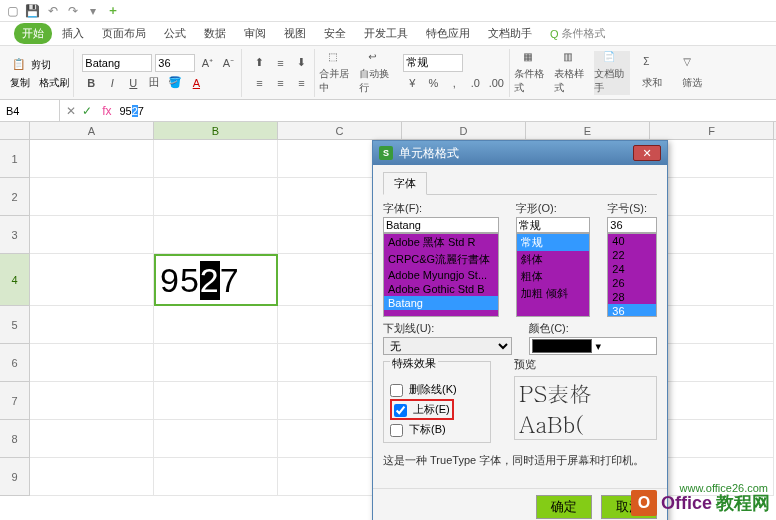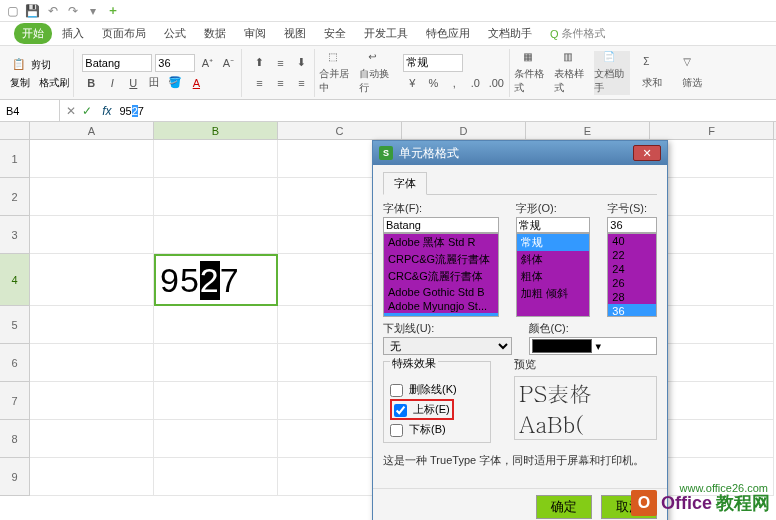--- a/index.html
+++ b/index.html
@@ -26,21 +26,21 @@
 .ribbon .font-size { width: 40px; }
 .ribbon .btn { width: 18px; height: 18px; display: flex; align-items: center; justify-content: center; font-size: 11px; color: #555; }
 .ribbon .big-btn { width: 36px; height: 44px; display: flex; flex-direction: column; align-items: center; justify-content: center; font-size: 10px; color: #555; gap: 2px; }
 .ribbon .big-btn .icon, .ribbon .btn svg { width: 18px; height: 18px; }
 .ribbon .doc-assist { background: #e8e8e8; }
 
 
 .formula-row { height: 22px; display: flex; align-items: center; border-bottom: 1px solid #d0d0d0; }
 .name-box { width: 60px; border-right: 1px solid #d0d0d0; padding: 0 6px; font-size: 11px; height: 100%; display: flex; align-items: center; }
 .fx-ctrls { display: flex; align-items: center; gap: 6px; padding: 0 6px; color: #888; }
-.fx-label { font-style: italic; color: #0c4a6e; padding: 0 4px; }
+.fx-label { color: #ec4899; padding: 0 4px; }
 .formula-input { flex: 1; padding: 0 4px; font-size: 11px; }
 .formula-input .sel { background: #3399ff; color: #fff; }
 
 
 .grid-wrap { position: relative; height: 398px; overflow: hidden; }
 .col-headers { display: flex; height: 18px; background: #f3f3f3; border-bottom: 1px solid #ccc; }
 .col-headers .corner { width: 30px; border-right: 1px solid #ccc; }
 .col-headers .col { width: 124px; text-align: center; font-size: 11px; color: #666; border-right: 1px solid #ccc; line-height: 18px; }
 .col-headers .col.active { background: #d8e8cc; color: #2a6b00; }
 .row { display: flex; height: 38px; }
@@ -313,23 +313,22 @@
       <span class="dtab">字体</span>
     </div>
 
     <div class="field-row">
       <div class="field-col" style="flex:1.4">
         <label>字体(F):</label>
         <input type="text" value="Batang" style="">
         <div class="listbox">
           <div>Adobe 黑体 Std R</div>
           <div>CRPC&amp;G流麗行書体</div>
-          <div>CRC&amp;G流麗行書体</div>
+          <div>Adobe Myungjo St...</div>
           <div>Adobe Gothic Std B</div>
-          <div>Adobe Myungjo St...</div>
           <div class="sel">Batang</div>
         </div>
       </div>
       <div class="field-col" style="flex:.9">
         <label>字形(O):</label>
         <input type="text" value="常规" style="">
         <div class="listbox">
           <div class="sel">常规</div>
           <div>斜体</div>
           <div>粗体</div>

